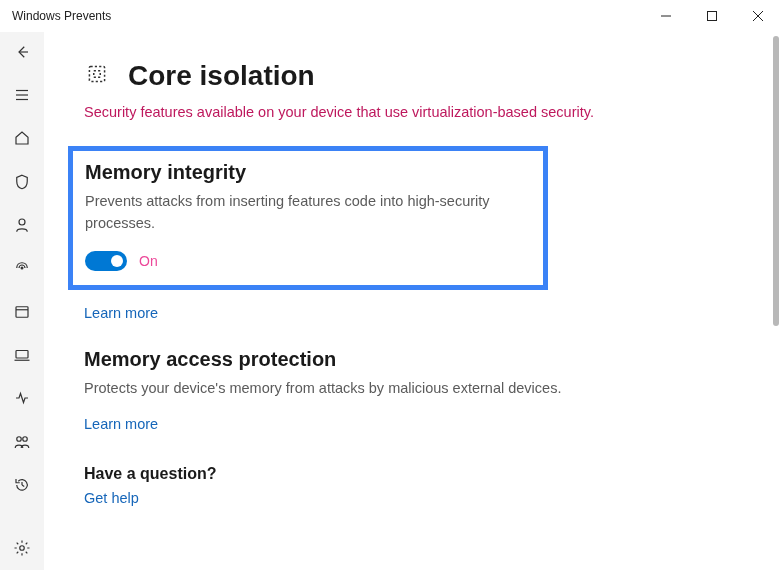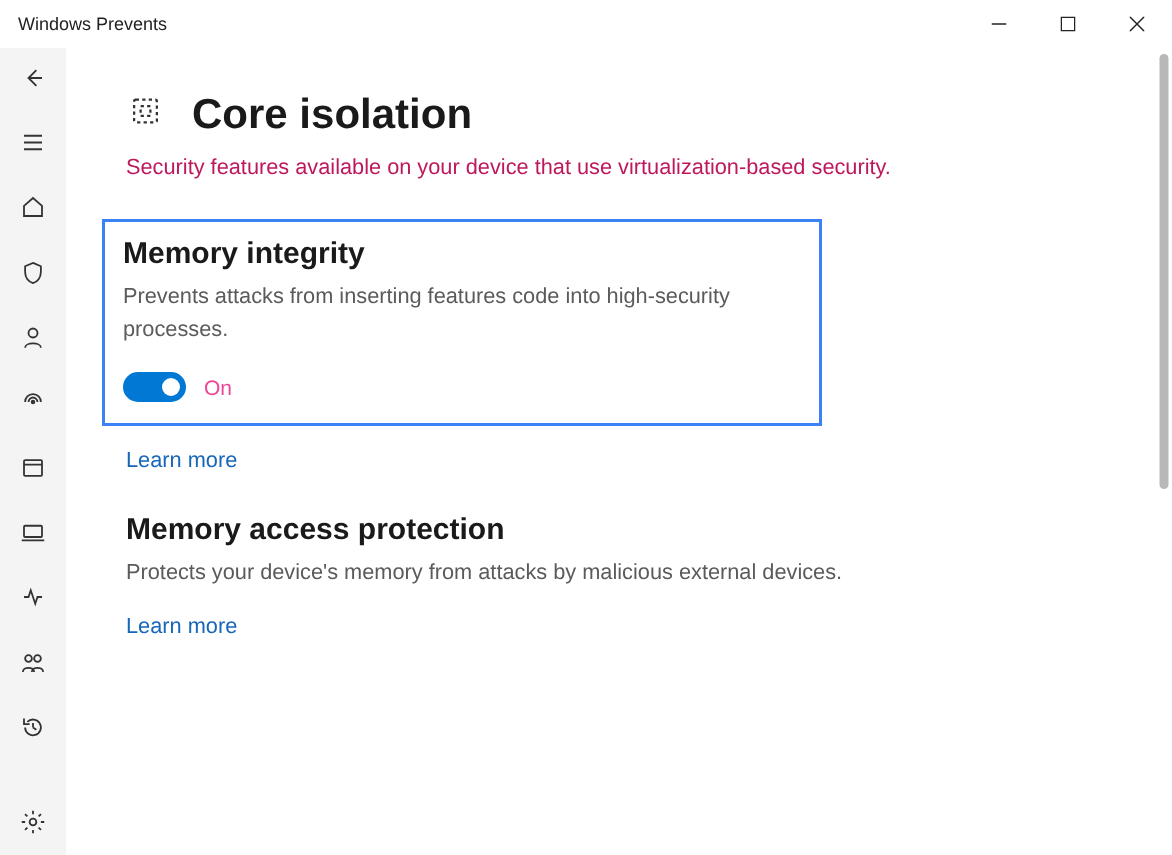--- a/index.html
+++ b/index.html
@@ -57,21 +57,21 @@
       position: relative;
     }
     .page-header { display: flex; align-items: center; gap: 18px; margin-bottom: 10px; }
     .page-header .hdr-icon svg { width: 26px; height: 26px; color: #333; }
     h1.page-title { font-size: 28px; font-weight: 600; color: #1a1a1a; }
     .subtitle { font-size: 14.5px; color: #be185d; margin-bottom: 22px; max-width: 560px; line-height: 1.5; }
     .section { margin-bottom: 18px; max-width: 560px; }
     h2.section-title { font-size: 20px; font-weight: 600; color: #1a1a1a; margin-bottom: 6px; }
     .section-desc { font-size: 14.5px; color: #5b5b5b; line-height: 1.55; margin-bottom: 16px; }
     .highlight-box {
-      border: 2px solid #3b82f6;
+      border: 5px solid #3b82f6;
       padding: 10px 12px 14px 12px;
       margin-left: -16px;
       margin-bottom: 14px;
       max-width: 480px;
     }
     .toggle-row { display: flex; align-items: center; gap: 12px; margin-top: 6px; }
     .toggle {
       width: 42px;
       height: 20px;
       border-radius: 10px;
@@ -243,19 +243,23 @@
     <div class="learn-more-block">
       <a class="link">Learn more</a>
     </div>
 
     <div class="section">
       <h2 class="section-title">Memory access protection</h2>
       <p class="section-desc">Protects your device's memory from attacks by malicious external devices.</p>
       <a class="link">Learn more</a>
     </div>
 
+    <div class="question-block">
+      <h3>Have a question?</h3>
+      <a class="link">Get help</a>
+    </div>
 
   </div>
 
   <div class="scrolltrack">
     <div class="scrollthumb"></div>
   </div>
 </div>
 
 </body></html>

